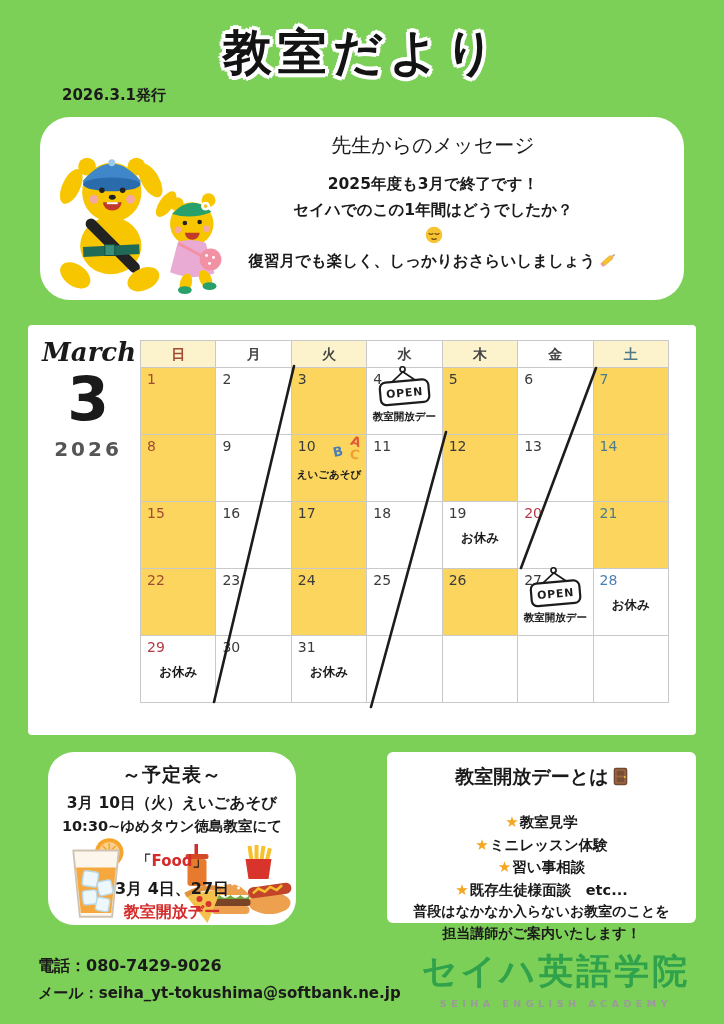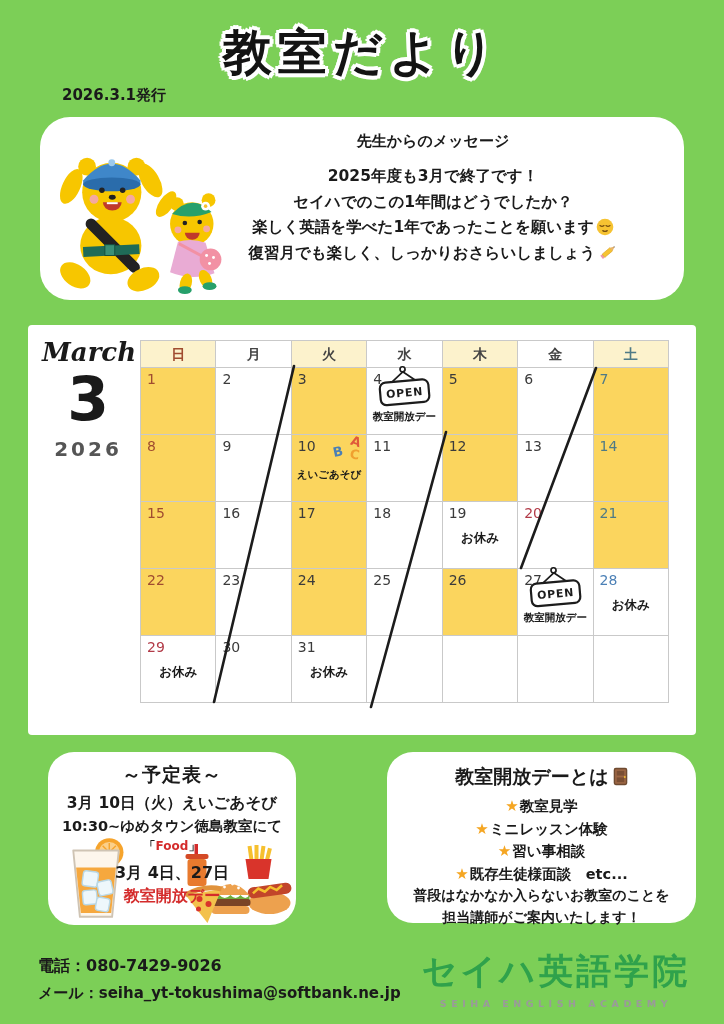--- a/index.html
+++ b/index.html
@@ -9,21 +9,21 @@
   
   .main-title{position:absolute;top:20px;left:0;right:0;text-align:center;
     font-size:49px;font-weight:900;letter-spacing:6px;color:var(--title-black,#111);
     text-shadow:-3px -3px 0 #fff,3px -3px 0 #fff,-3px 3px 0 #fff,3px 3px 0 #fff,
       -4px 0 0 #fff,4px 0 0 #fff,0 -4px 0 #fff,0 4px 0 #fff;}
   .issue-date{position:absolute;left:62px;top:86px;font-size:15px;font-weight:700;}
   
   .msg-card{left:40px;top:117px;width:644px;height:183px;border-radius:30px;}
   .msg-bears{position:absolute;left:4px;top:22px;width:180px;height:158px;}
   .msg-content{position:absolute;left:150px;right:8px;top:15px;text-align:center;}
-  .msg-title{font-size:15px;font-weight:700;margin-bottom:13px;}
+  .msg-title{font-size:20px;font-weight:400;margin-bottom:13px;}
   .msg-line{font-size:15.5px;font-weight:700;line-height:25.5px;white-space:nowrap;}
   .inline-ico{display:inline-block;vertical-align:-4px;margin-left:2px;}
   
   .cal-card{left:28px;top:325px;width:668px;height:410px;border-radius:4px;}
   .march-block{position:absolute;left:14px;top:12px;width:92px;text-align:center;}
   .march-script{font-family:"DejaVu Serif","Liberation Serif",serif;font-style:italic;
     font-weight:700;font-size:26px;}
   .march-num{font-size:60px;font-weight:900;line-height:1;margin-top:2px;}
   .march-year{font-size:20px;color:#555;letter-spacing:3px;margin-top:8px;font-weight:600;}
   .grid{position:absolute;left:112px;top:15px;width:528px;display:grid;
@@ -53,30 +53,30 @@
   .abc .b{color:#4a7fb5;left:0px;top:8px;transform:rotate(-12deg);}
   .abc .c{color:#f0a030;right:4px;top:11px;transform:rotate(10deg);}
   .abc-wrap .event-label{margin-top:33px;}
   .note{padding-top:28px;text-align:center;font-size:12.5px;font-weight:800;}
   .strike-lines{position:absolute;left:0;top:0;z-index:4;pointer-events:none;}
   
   .sched-card{left:48px;top:752px;width:248px;height:173px;border-radius:26px;text-align:center;}
   .sched-title{margin-top:10px;font-size:19px;font-weight:800;letter-spacing:1px;position:relative;z-index:2;}
   .sched-l1{margin-top:5px;font-size:15.5px;font-weight:800;position:relative;z-index:2;}
   .sched-l2{margin-top:3px;font-size:14.5px;font-weight:800;position:relative;z-index:2;}
-  .sched-l3{margin-top:2px;font-size:12px;font-weight:800;position:relative;z-index:2;}
+  .sched-l3{margin-top:16px;font-size:15px;font-weight:800;position:relative;z-index:2;}
   .sched-l3 .red{color:var(--accent-red,#d42b2b);}
   .sched-l4{margin-top:8px;font-size:16px;font-weight:800;position:relative;z-index:2;}
   .sched-l5{margin-top:2px;font-size:16px;font-weight:800;color:var(--accent-red,#d42b2b);position:relative;z-index:2;}
   .drink-ico{position:absolute;left:12px;bottom:4px;width:72px;height:88px;z-index:1;}
   .food-ico{position:absolute;right:2px;bottom:0px;width:118px;height:82px;z-index:1;}
-  .open-card{left:387px;top:752px;width:309px;height:171px;border-radius:26px;text-align:center;}
+  .open-card{left:387px;top:752px;width:309px;height:171px;border-radius:6px;text-align:center;}
   .open-title{margin-top:12px;font-size:19px;font-weight:800;}
   .door-ico{display:inline-block;width:15px;height:19px;vertical-align:-3px;margin-left:4px;}
-  .open-items{margin-top:5px;}
+  .open-items{margin-top:21px;}
   .open-item{font-size:14.5px;font-weight:800;line-height:22.5px;}
   .star{color:var(--star-orange,#f5a623);font-size:15px;margin-right:1px;}
   .open-note{font-size:14px;font-weight:800;line-height:21.5px;}
   
   .foot-phone{position:absolute;left:38px;top:956px;font-size:16px;font-weight:800;}
   .foot-mail{position:absolute;left:38px;top:984px;font-size:15px;font-weight:800;}
   .logo-block{position:absolute;left:398px;top:948px;width:316px;text-align:center;}
   .logo-main{font-size:35px;font-weight:800;color:var(--logo-green,#2fa24b);
     letter-spacing:3px;white-space:nowrap;}
   .logo-sub{font-size:9.5px;font-weight:600;color:#9a9a9a;letter-spacing:4.5px;margin-top:3px;white-space:nowrap;}
@@ -136,21 +136,21 @@
         <circle cx="164" cy="126" r="1.5" fill="#fff"></circle>
       <ellipse cx="140" cy="146" rx="6" ry="10" transform="rotate(15 140 146)" fill="#f7c600"></ellipse>
       <ellipse cx="139" cy="153" rx="7" ry="4" fill="#27a06b"></ellipse>
       <ellipse cx="160" cy="142" rx="6" ry="10" transform="rotate(-25 160 142)" fill="#f7c600"></ellipse>
       <ellipse cx="164" cy="149" rx="7" ry="4" fill="#27a06b"></ellipse>
     </svg>
     <div class="msg-content">
       <div class="msg-title">先生からのメッセージ</div>
       <div class="msg-line">2025年度も3月で終了です！</div>
       <div class="msg-line">セイハでのこの1年間はどうでしたか？</div>
-      <div class="msg-line"><span>楽しく英語を学べた1年であったことを願います</span><svg class="inline-ico" width="18" height="18" viewBox="0 0 18 18">
+      <div class="msg-line"><svg class="inline-ico" width="18" height="18" viewBox="0 0 18 18">
             <circle cx="9" cy="9" r="8.3" fill="#f6c332"></circle>
             <path d="M4,7.6 Q6,9.2 8,7.6" stroke="#7a5210" stroke-width="1.3" fill="none" stroke-linecap="round"></path>
             <path d="M10,7.6 Q12,9.2 14,7.6" stroke="#7a5210" stroke-width="1.3" fill="none" stroke-linecap="round"></path>
             <path d="M6.8,12.6 Q9,14.2 11.2,12.6" stroke="#7a5210" stroke-width="1.3" fill="none" stroke-linecap="round"></path>
           </svg></div>
       <div class="msg-line"><span>復習月でも楽しく、しっかりおさらいしましょう</span><svg class="inline-ico" width="20" height="20" viewBox="0 0 24 24">
             <g transform="rotate(-40 12 12)">
               <rect x="2" y="9.5" width="3" height="5" fill="#ef9aa8"></rect>
               <rect x="5" y="9.5" width="12" height="5" fill="#f6c332" stroke="#d89e1f" stroke-width="0.7"></rect>
               <path d="M17,9.5 L22.5,12 L17,14.5 Z" fill="#e8b46b"></path>

